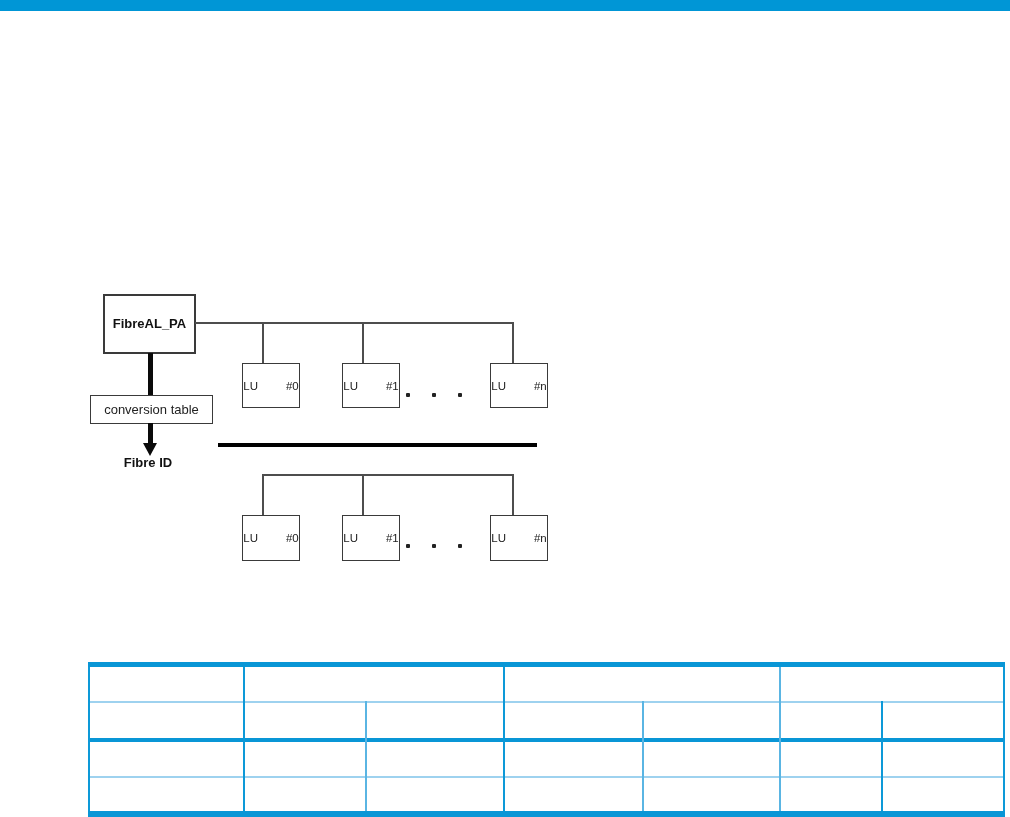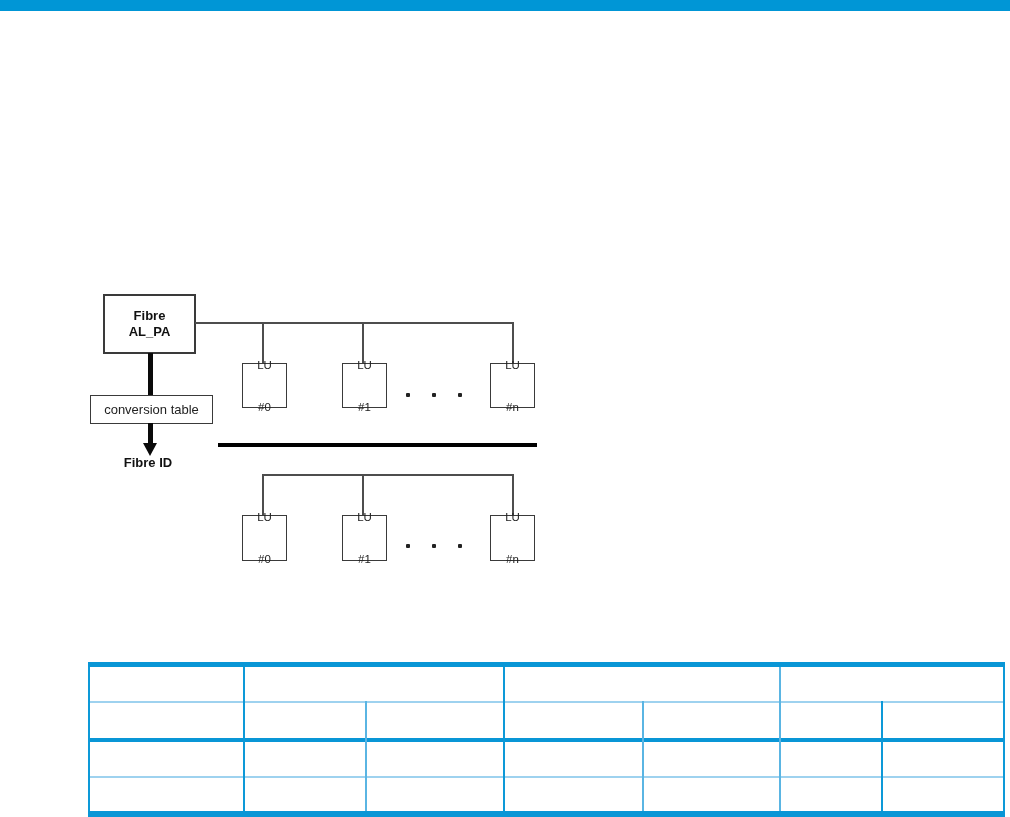--- a/index.html
+++ b/index.html
@@ -9,29 +9,29 @@
     font-family:"Liberation Sans", sans-serif; color:#1a1a1a;
   }
   .abs { position:absolute; }
 
   
   .top-bar { left:0; top:0; width:1010px; height:11px; background:#0096d6; }
 
   
   .dbox {
     border:1.5px solid #3a3a3a; background:#ffffff;
-    display:flex; flex-direction:column; align-items:center; justify-content:center;
+    display:flex; flex-direction:row; align-items:center; justify-content:center;
     text-align:center; line-height:14px; font-size:11.5px; color:#222;
   }
   .fibre-box {
     left:103px; top:294px; width:93px; height:60px;
     border-width:2px; font-weight:bold; font-size:13px; line-height:16px; color:#111;
   }
   .conv-box { left:90px; top:395px; width:123px; height:29px; font-size:13px; }
-  .lu { width:45px; height:45px;gap:28px; }
+  .lu { width:58px; height:45px;gap:28px; }
   .lu-t0 { left:242px; top:363px; }
   .lu-t1 { left:342px; top:363px; }
   .lu-tn { left:490px; top:363px; }
   .lu-b  { height:46px; }
   .lu-b0 { left:242px; top:515px; }
   .lu-b1 { left:342px; top:515px; }
   .lu-bn { left:490px; top:515px; }
 
   
   .hline { height:1.5px; background:#4d4d4d; }

